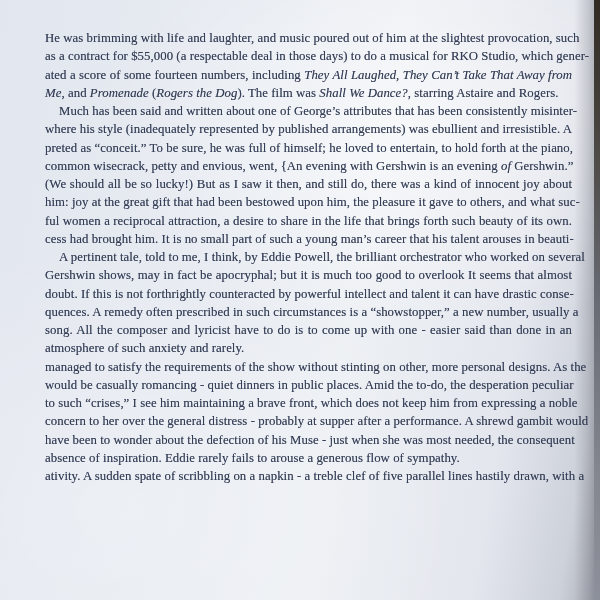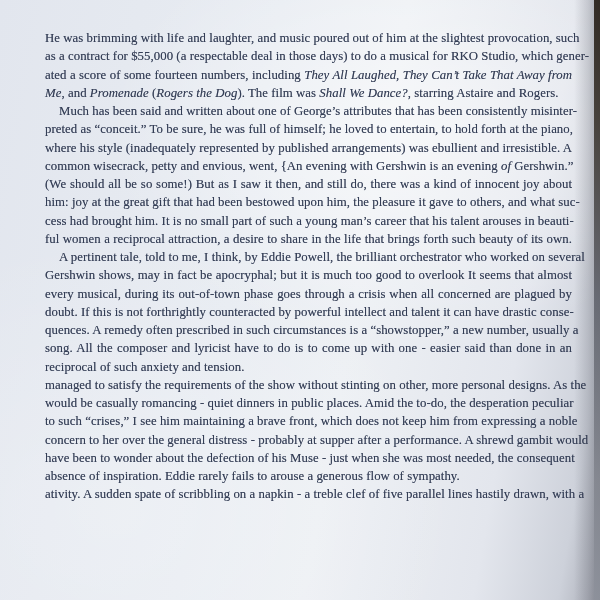--- a/index.html
+++ b/index.html
@@ -74,36 +74,35 @@
 <div class="photo">
   <div class="page-text">
       <div class="paragraph">
         <div class="line"><span>He was brimming with life and laughter, and music poured out of him at the slightest provocation, such</span></div>
         <div class="line"><span>as a contract for $55,000 (a respectable deal in those days) to do a musical for RKO Studio, which gener-</span></div>
         <div class="line"><span>ated a score of some fourteen numbers, including </span><i>They All Laughed, They Can’t Take That Away from</i></div>
         <div class="line lastline"><i>Me</i><span>, and </span><i>Promenade</i><span> (</span><i>Rogers the Dog</i><span>). The film was </span><i>Shall We Dance?</i><span>, starring Astaire and Rogers.</span></div>
       </div>
       <div class="paragraph">
         <div class="line indent"><span>Much has been said and written about one of George’s attributes that has been consistently misinter-</span></div>
+        <div class="line"><span>where his style (inadequately represented by published arrangements) was ebullient and irresistible. A</span></div>
         <div class="line"><span>preted as “conceit.” To be sure, he was full of himself; he loved to entertain, to hold forth at the piano,</span></div>
-        <div class="line"><span>where his style (inadequately represented by published arrangements) was ebullient and irresistible. A</span></div>
         <div class="line"><span>common wisecrack, petty and envious, went, {An evening with Gershwin is an evening </span><i>of</i><span> Gershwin.”</span></div>
-        <div class="line"><span>(We should all be so some!) But as I saw it then, and still do, there was a kind of innocent joy about</span></div>
+        <div class="line"><span>(We should all be so lucky!) But as I saw it then, and still do, there was a kind of innocent joy about</span></div>
         <div class="line"><span>him: joy at the great gift that had been bestowed upon him, the pleasure it gave to others, and what suc-</span></div>
+        <div class="line"><span>ful women a reciprocal attraction, a desire to share in the life that brings forth such beauty of its own.</span></div>
         <div class="line"><span>cess had brought him. It is no small part of such a young man’s career that his talent arouses in beauti-</span></div>
-        <div class="line"><span>ful women a reciprocal attraction, a desire to share in the life that brings forth such beauty of its own.</span></div>
       </div>
       <div class="paragraph">
         <div class="line indent"><span>A pertinent tale, told to me, I think, by Eddie Powell, the brilliant orchestrator who worked on several</span></div>
         <div class="line"><span>Gershwin shows, may in fact be apocryphal; but it is much too good to overlook It seems that almost</span></div>
-        <div class="line"><span>every musical, during its out-of-town phase goes through a crisis when all concerned are plagued by</span></div>
         <div class="line"><span>doubt. If this is not forthrightly counteracted by powerful intellect and talent it can have drastic conse-</span></div>
         <div class="line"><span>quences. A remedy often prescribed in such circumstances is a “showstopper,” a new number, usually a</span></div>
         <div class="line"><span>song. All the composer and lyricist have to do is to come up with one - easier said than done in an</span></div>
-        <div class="line lastline"><span>reciprocal of such anxiety and tension.</span></div>
+        <div class="line lastline"><span>atmosphere of such anxiety and rarely.</span></div>
       </div>
       <div class="paragraph">
         <div class="line"><span>managed to satisfy the requirements of the show without stinting on other, more personal designs. As the</span></div>
         <div class="line"><span>would be casually romancing - quiet dinners in public places. Amid the to-do, the desperation peculiar</span></div>
         <div class="line"><span>to such “crises,” I see him maintaining a brave front, which does not keep him from expressing a noble</span></div>
         <div class="line"><span>concern to her over the general distress - probably at supper after a performance. A shrewd gambit would</span></div>
         <div class="line"><span>have been to wonder about the defection of his Muse - just when she was most needed, the consequent</span></div>
         <div class="line lastline"><span>absence of inspiration. Eddie rarely fails to arouse a generous flow of sympathy.</span></div>
       </div>
       <div class="paragraph">

